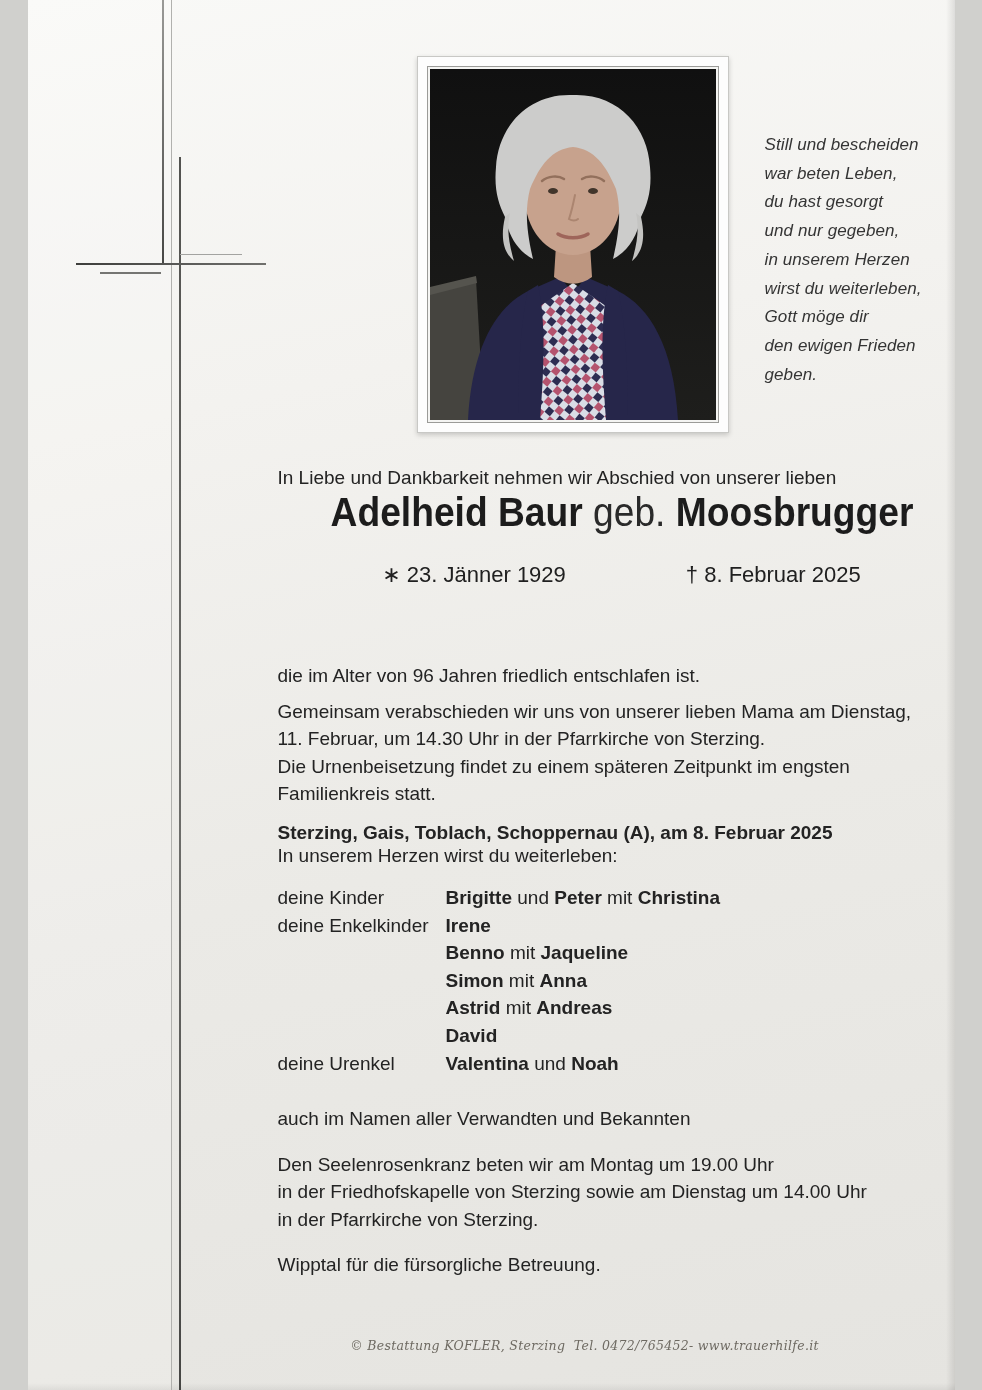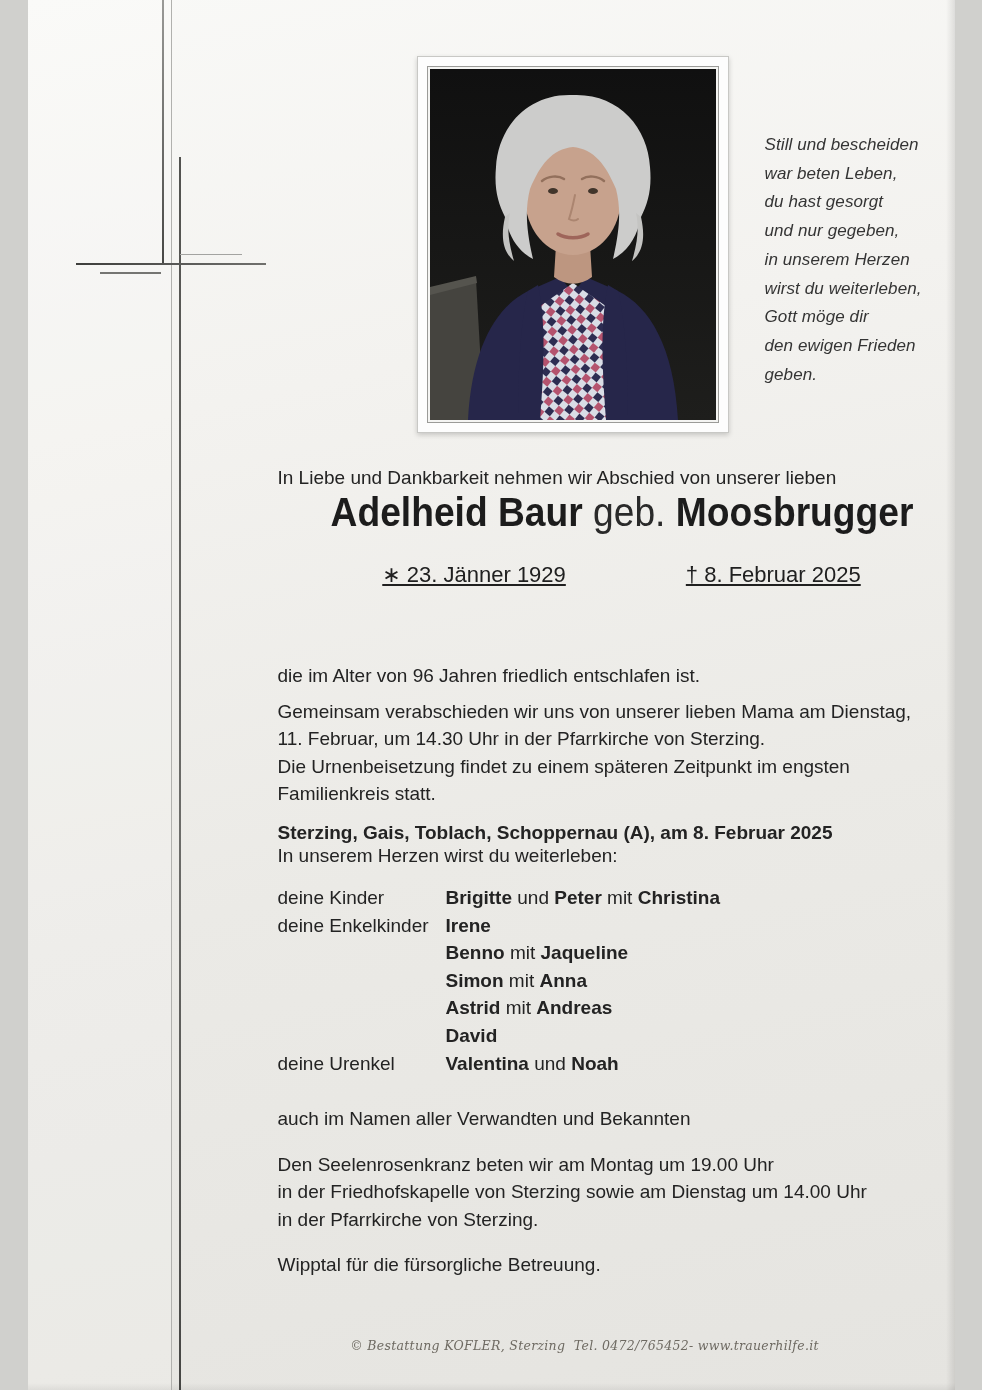--- a/index.html
+++ b/index.html
@@ -42,21 +42,21 @@
   .poem { position:absolute; left:737px; top:131px; font-style:italic;
     font-size:17px; line-height:28.7px; color:#343434; letter-spacing:0.1px; }
 
   
   .col { position:absolute; left:250px; width:688px; }
   .intro { top:441px; font-size:19px;margin-top:26px; }
   .name-line { top:490px; text-align:center; font-size:40px; font-weight:700;
     color:#1c1c1c; transform:scaleX(0.93); transform-origin:50% 50%; white-space:nowrap; }
   .name-line .geb { font-weight:400; color:#2a2a2a; }
   .dates { top:562px; display:flex; justify-content:center; gap:120px;
-    font-size:22px; color:#202020;text-decoration:underline; }
+    font-size:22px; color:#202020; }
   .p { font-size:19px; line-height:27.4px; }
   .p-age { top:618px; }
   .p-farewell { top:672px;margin-top:26px; }
   .p-place { top:819px; font-weight:700; }
   .p-hearts { top:842px; }
   .family { top:884px; font-size:19px; line-height:27.6px; }
   .family .row { display:flex; }
   .family .lbl { width:168px; flex:0 0 168px; }
   .p-innames { top:1105px; }
   .p-rosary { top:1151px; }

